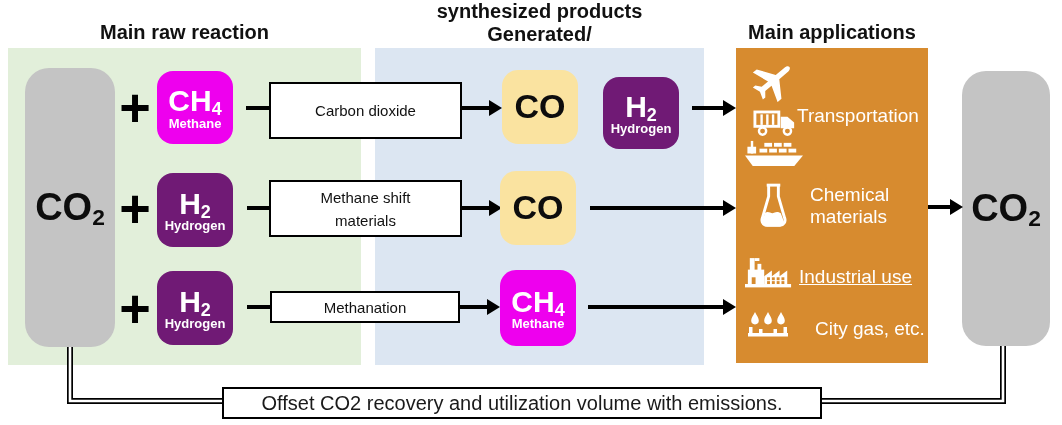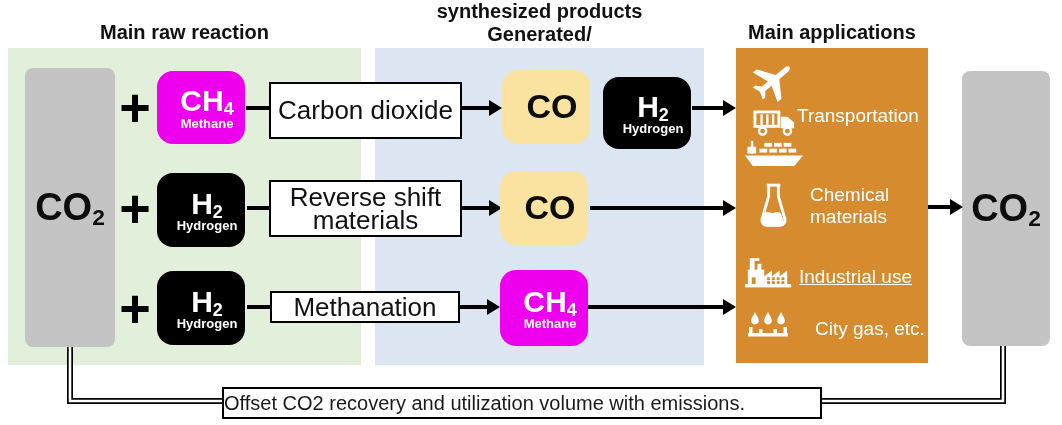--- a/index.html
+++ b/index.html
@@ -7,46 +7,46 @@
           font-family:"Liberation Sans","DejaVu Sans",sans-serif;overflow:hidden;}
   .panel{position:absolute;}
   .panel-green{left:8px;top:48px;width:353px;height:317px;background:#e2efda;}
   .panel-blue{left:375px;top:48px;width:329px;height:317px;background:#dce6f2;}
   .panel-orange{left:736px;top:48px;width:192px;height:315px;background:#d78b2f;}
   .heading{position:absolute;font-weight:bold;font-size:20px;line-height:23px;
            color:#111;text-align:center;}
   .h-left{left:8px;top:21px;width:353px;}
   .h-mid{left:375px;top:0px;width:329px;}
   .h-right{left:736px;top:21px;width:192px;}
-  .co2box{position:absolute;background:#c4c4c4;border-radius:8px;display:flex;
+  .co2box{position:absolute;background:#c4c4c4;border-radius:24px;display:flex;
           align-items:center;justify-content:center;color:#0d0d0d;
           font-weight:bold;font-size:38px;}
   .co2-left{left:25px;top:68px;width:90px;height:279px;}
   .co2-right{left:962px;top:71px;width:88px;height:275px;}
   sub.fsub{font-size:0.6em;vertical-align:baseline;position:relative;top:0.22em;}
   .plus{position:absolute;width:46px;text-align:center;font-size:54px;
         font-weight:bold;color:#000;line-height:56px;}
   .badge{position:absolute;width:76px;border-radius:16px;display:flex;
          flex-direction:column;align-items:center;justify-content:center;
-         color:#fff;font-weight:bold;padding-left:12px;}
+         color:#fff;font-weight:bold;}
   .badge .formula{font-size:30px;line-height:1.05;}
   .badge .blabel{font-size:13px;line-height:1;}
   .badge-magenta{background:#ee00ee;}
-  .badge-cyan{background:#000000;}
+  .badge-cyan{background:#701a75;}
   .badge-yellow{background:#fae3a0;color:#0d0d0d;}
   .badge-yellow .formula{font-size:34px;}
   .procbox{position:absolute;background:#fff;border:2px solid #000;display:flex;
            flex-direction:column;align-items:center;justify-content:center;
-           font-size:26px;line-height:23px;color:#111;text-align:center;}
+           font-size:15px;line-height:23px;color:#111;text-align:center;}
   .hline{position:absolute;height:4px;background:#000;}
   .ahead{position:absolute;width:0;height:0;border-top:8px solid transparent;
          border-bottom:8px solid transparent;border-left:13px solid #000;}
   .offsetbox{position:absolute;left:222px;top:387px;width:600px;height:32px;
              background:#fff;border:2px solid #000;display:flex;align-items:center;
-             font-size:20px;color:#1a1a1a;box-sizing:border-box;}
+             justify-content:center;font-size:20px;color:#1a1a1a;box-sizing:border-box;}
   .connector-svg{position:absolute;left:0;top:0;}
   .appicon{position:absolute;}
   .app-label{position:absolute;color:#fff;font-size:19px;line-height:22px;}
 </style>
 </head>
 <body>
 
 <div class="canvas">
 
   <div class="panel panel-green"></div>
@@ -102,21 +102,21 @@
   </div>
   <div class="hline" style="left:692px;top:106px;width:32px;"></div>
   <div class="ahead" style="left:723px;top:100px;"></div>
 
   <div class="badge badge-cyan" style="left:157px;top:173px;height:74px;">
     <div class="formula"><span>H</span><sub class="fsub">2</sub></div>
     <div class="blabel">Hydrogen</div>
   </div>
   <div class="hline" style="left:247px;top:206px;width:22px;"></div>
   <div class="procbox" style="left:269px;top:180px;width:193px;height:57px;box-sizing:border-box;">
-    <div>Reverse shift</div>
+    <div>Methane shift</div>
     <div>materials</div>
   </div>
   <div class="hline" style="left:462px;top:206px;width:28px;"></div>
   <div class="ahead" style="left:489px;top:200px;"></div>
   <div class="badge badge-yellow" style="left:500px;top:171px;height:74px;">
     <div class="formula"><span>CO</span><sub class="fsub"></sub></div>
   </div>
   <div class="hline" style="left:590px;top:206px;width:134px;"></div>
   <div class="ahead" style="left:723px;top:200px;"></div>
 

